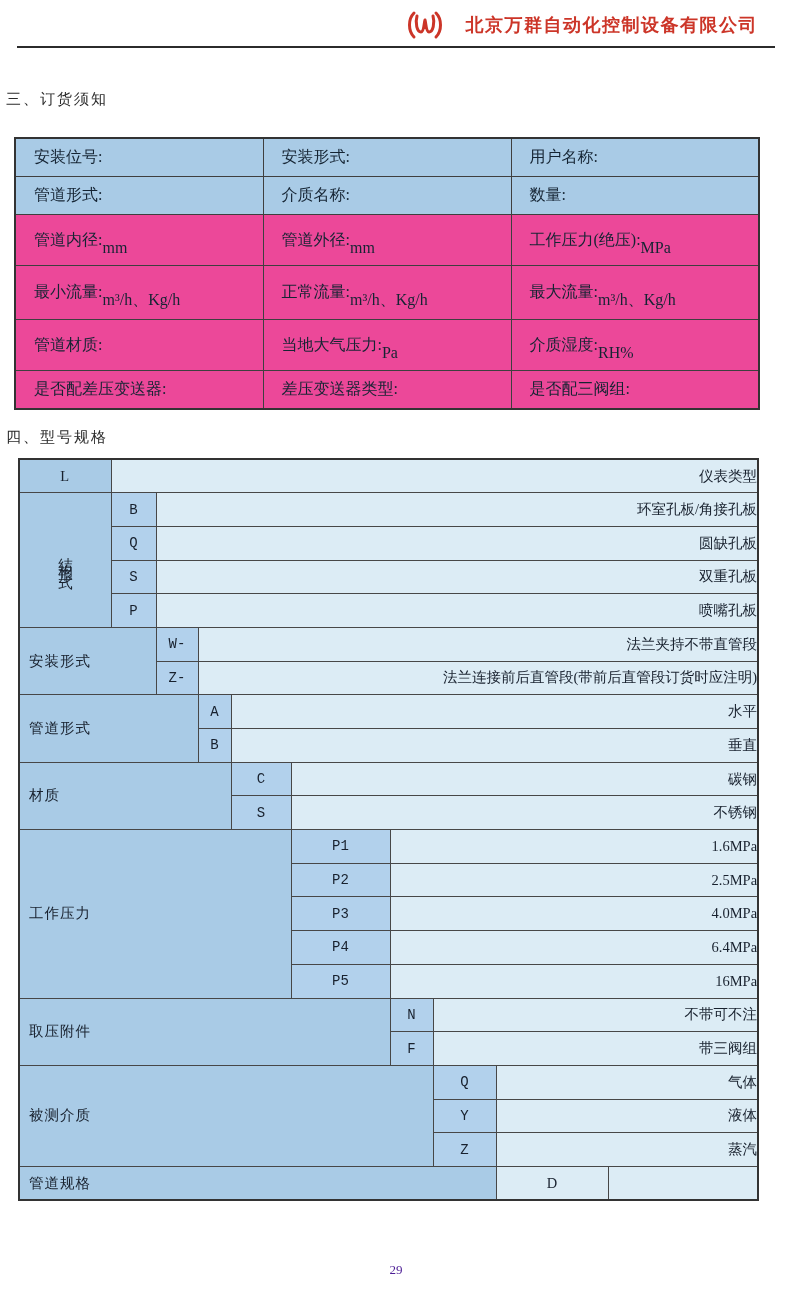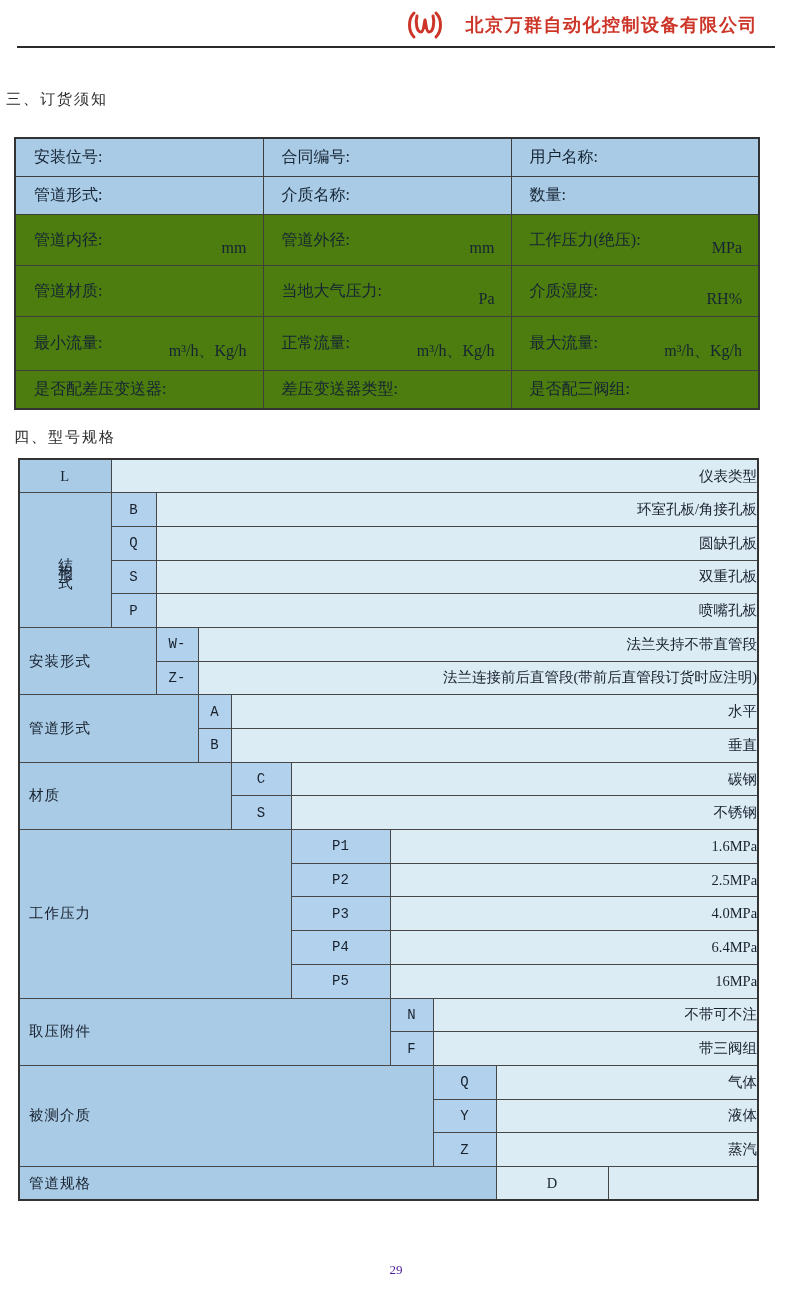--- a/index.html
+++ b/index.html
@@ -42,44 +42,44 @@
 
   
   .section-title {
     position: absolute;
     left: 6px;
     font-size: 15px;
     color: #2a2a2a;
     letter-spacing: 2px;
   }
   #title-order { top: 90px; }
-  #title-model { top: 428px; margin-left: 8px; }
+  #title-model { top: 428px; }
 
   
   table { border-collapse: collapse; table-layout: fixed; }
   td { vertical-align: middle; }
 
   .order-table {
     position: absolute;
     left: 14px;
     top: 137px;
     width: 744px;
     border: 2px solid #333;
   }
   .order-table td {
     border: 1px solid #3f3f3f;
     height: 33px;
     font-size: 16px;
     color: #152433;
     padding: 8px;
   }
   .order-table tr.dark td { background: #a9cbe6; }
-  .order-table tr.light td { background: #4d7c0f; }
+  .order-table tr.light td { background: #ec4899; }
   .cellflex { display: flex; align-items: center; padding: 0 8px 0 10px; }
-  .cellflex .unit { flex: 1; text-align: right; white-space: nowrap; margin-top: 16px; }
+  .cellflex .unit { flex: 1; text-align: left; white-space: nowrap; margin-top: 16px; }
   .cellflex .lbl { white-space: nowrap; }
 
   
   .model-table {
     position: absolute;
     left: 18px;
     top: 458px;
     width: 739px;
     border: 2px solid #333;
   }
@@ -139,21 +139,21 @@
     <tbody>
       <tr class="dark">
         <td>
             <div class="cellflex">
               <span class="lbl">安装位号:</span>
               <span class="unit"></span>
             </div>
           </td>
         <td>
             <div class="cellflex">
-              <span class="lbl">合同编号:</span>
+              <span class="lbl">安装形式:</span>
               <span class="unit"></span>
             </div>
           </td>
         <td>
             <div class="cellflex">
               <span class="lbl">用户名称:</span>
               <span class="unit"></span>
             </div>
           </td>
       </tr>
@@ -193,54 +193,54 @@
         <td>
             <div class="cellflex">
               <span class="lbl">工作压力(绝压):</span>
               <span class="unit">MPa</span>
             </div>
           </td>
       </tr>
       <tr class="light">
         <td>
             <div class="cellflex">
+              <span class="lbl">最小流量:</span>
+              <span class="unit">m³/h、Kg/h</span>
+            </div>
+          </td>
+        <td>
+            <div class="cellflex">
+              <span class="lbl">正常流量:</span>
+              <span class="unit">m³/h、Kg/h</span>
+            </div>
+          </td>
+        <td>
+            <div class="cellflex">
+              <span class="lbl">最大流量:</span>
+              <span class="unit">m³/h、Kg/h</span>
+            </div>
+          </td>
+      </tr>
+      <tr class="light">
+        <td>
+            <div class="cellflex">
               <span class="lbl">管道材质:</span>
               <span class="unit"></span>
             </div>
           </td>
         <td>
             <div class="cellflex">
               <span class="lbl">当地大气压力:</span>
               <span class="unit">Pa</span>
             </div>
           </td>
         <td>
             <div class="cellflex">
               <span class="lbl">介质湿度:</span>
               <span class="unit">RH%</span>
-            </div>
-          </td>
-      </tr>
-      <tr class="light">
-        <td>
-            <div class="cellflex">
-              <span class="lbl">最小流量:</span>
-              <span class="unit">m³/h、Kg/h</span>
-            </div>
-          </td>
-        <td>
-            <div class="cellflex">
-              <span class="lbl">正常流量:</span>
-              <span class="unit">m³/h、Kg/h</span>
-            </div>
-          </td>
-        <td>
-            <div class="cellflex">
-              <span class="lbl">最大流量:</span>
-              <span class="unit">m³/h、Kg/h</span>
             </div>
           </td>
       </tr>
       <tr class="light">
         <td>
             <div class="cellflex">
               <span class="lbl">是否配差压变送器:</span>
               <span class="unit"></span>
             </div>
           </td>

